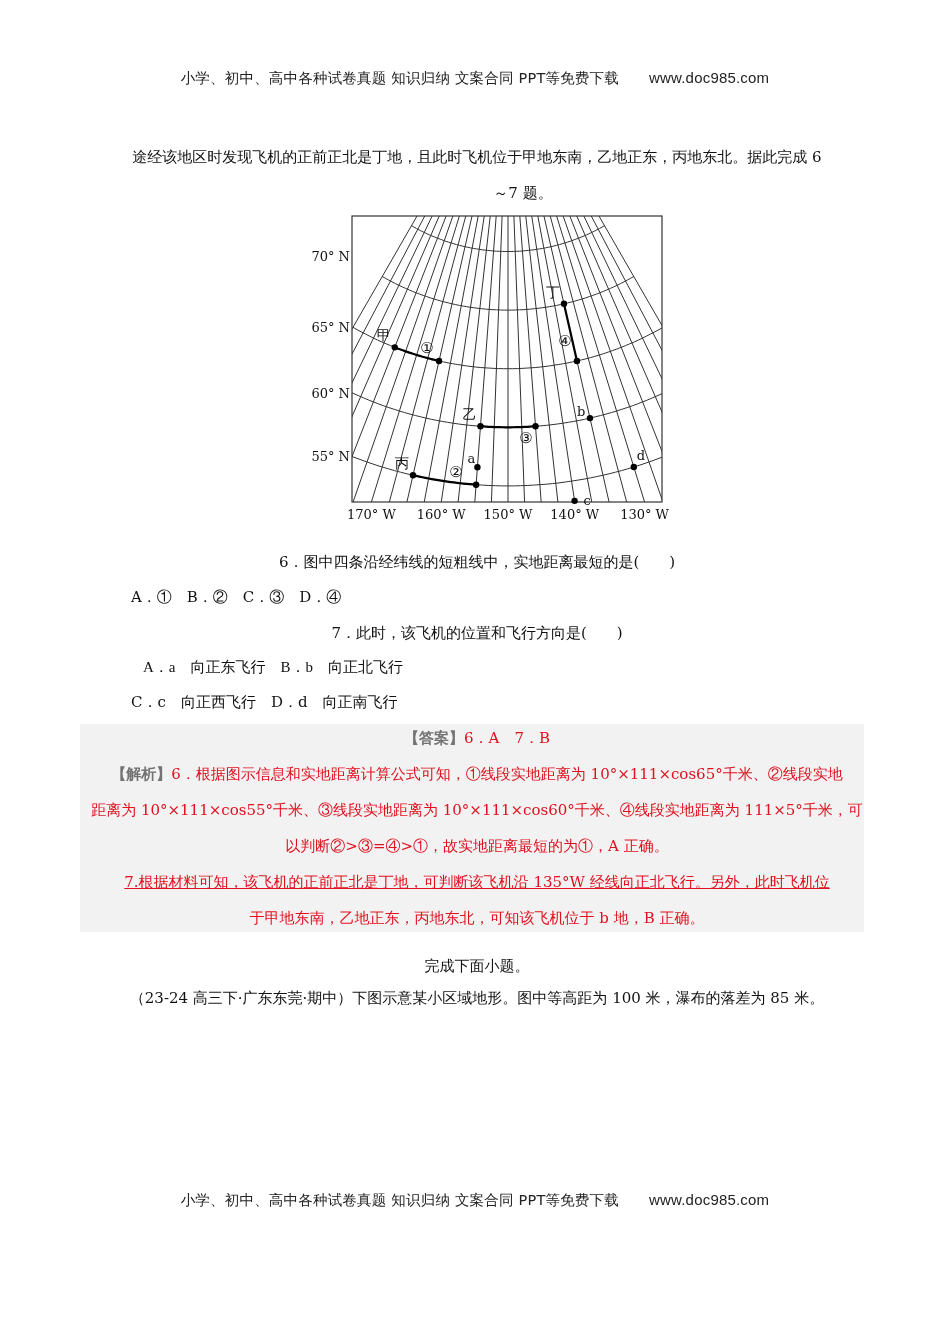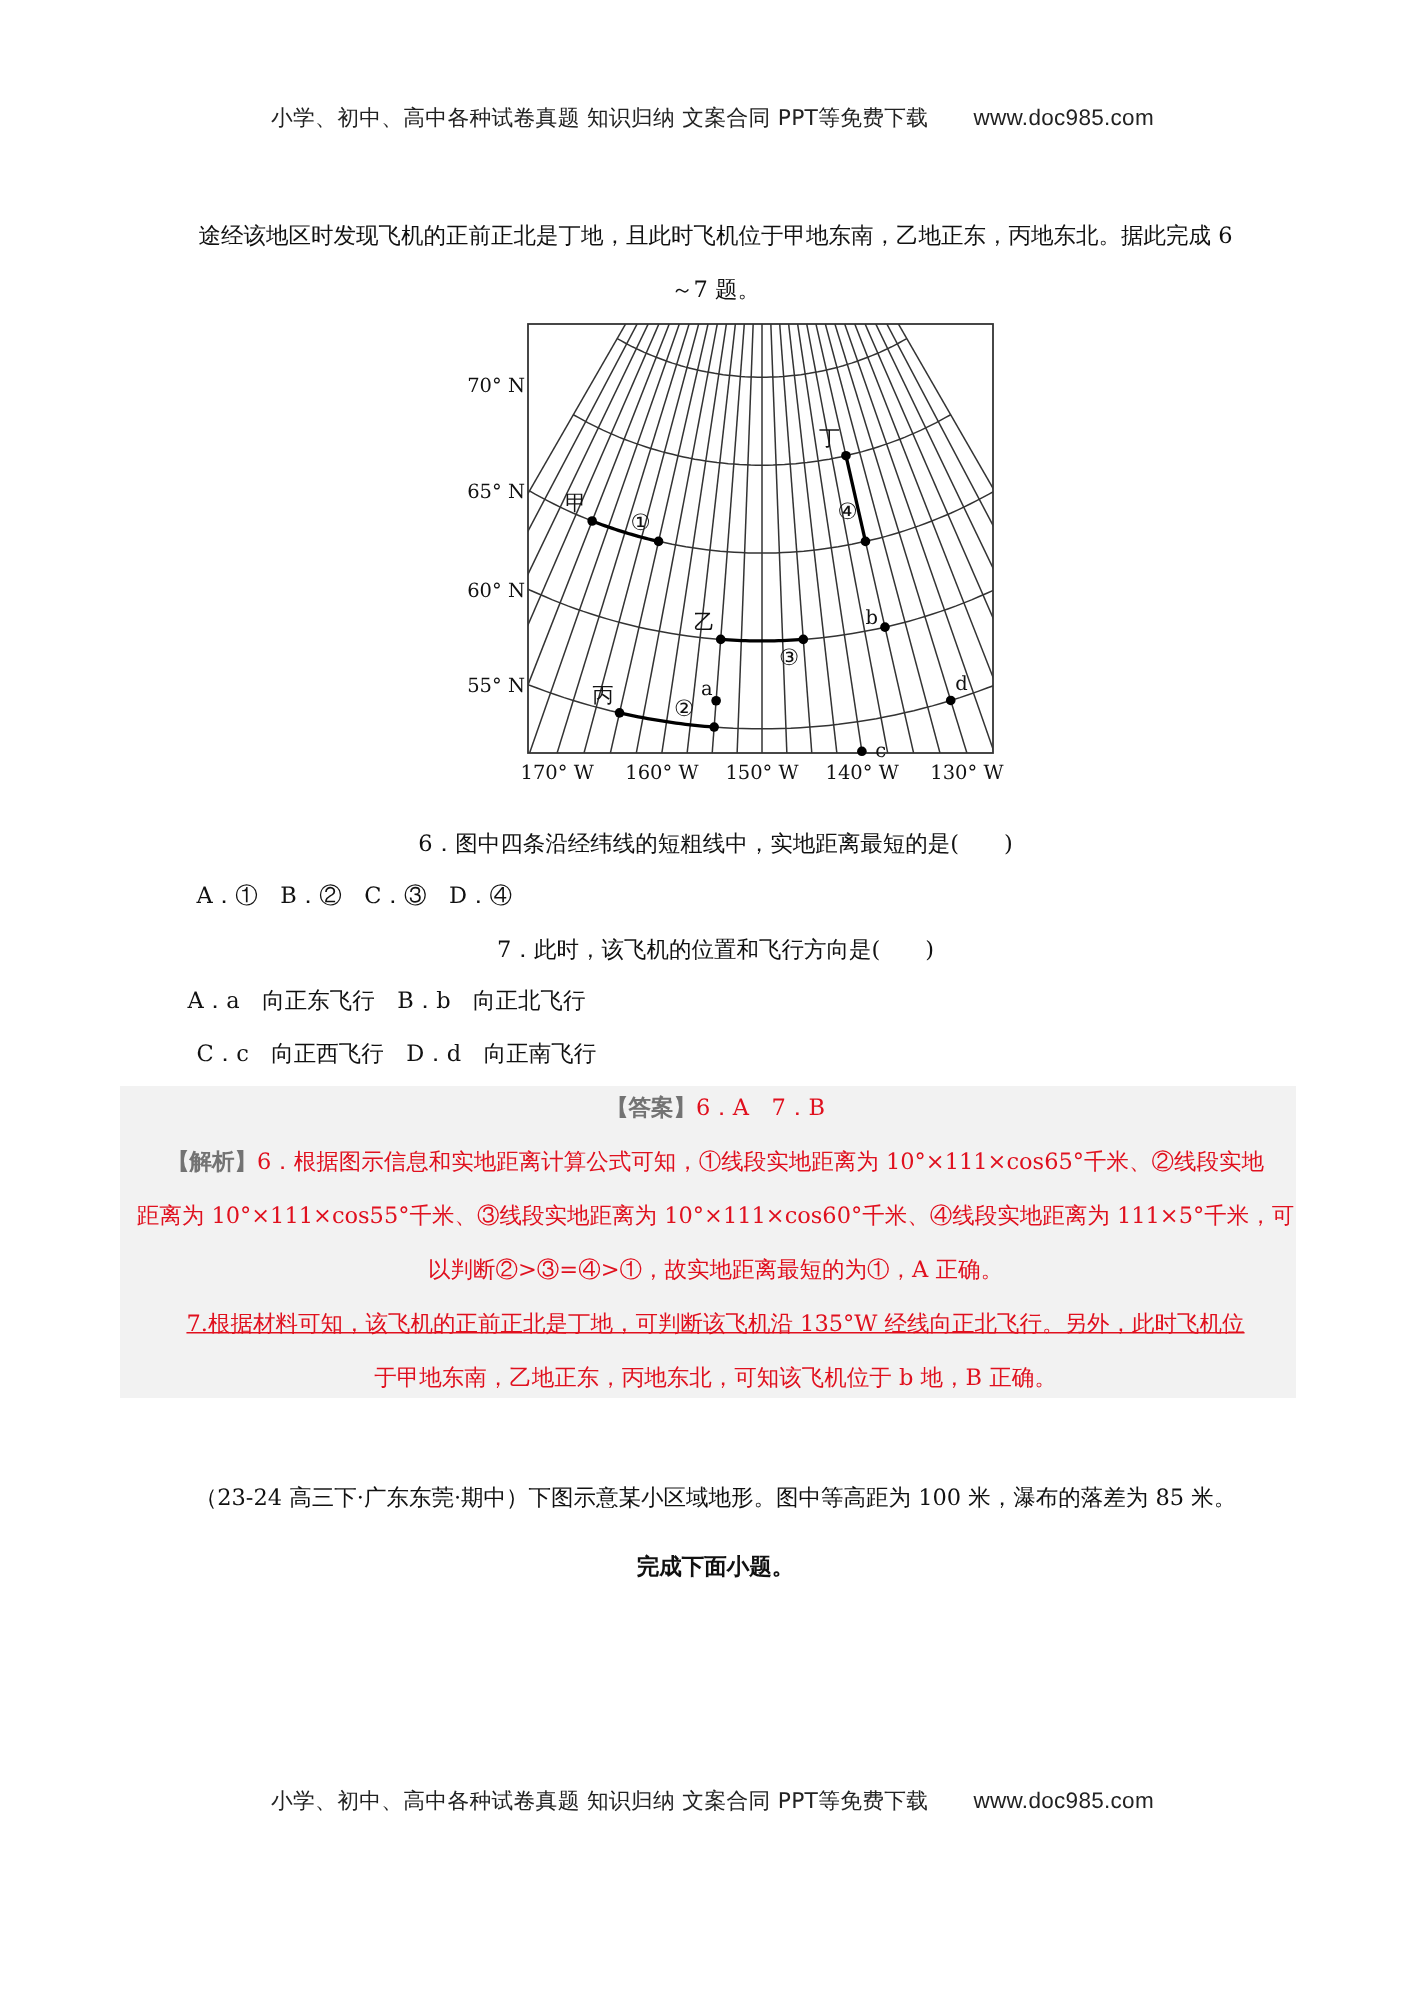--- a/index.html
+++ b/index.html
@@ -18,21 +18,21 @@
   .opt { position: absolute; font-size: 15px; white-space: nowrap; }
 </style>
 </head>
 <body>
 
 <div class="header">
   <span>小学、初中、高中各种试卷真题  知识归纳  文案合同  PPT等免费下载</span><span class="site">www.doc985.com</span>
 </div>
 
 <div class="p" style="top:147px;">途经该地区时发现飞机的正前正北是丁地，且此时飞机位于甲地东南，乙地正东，丙地东北。据此完成 6</div>
-<div class="p" style="top:183px;">～7 题。</div>
+<div class="p" style="top:183px;margin-left:46px;">～7 题。</div>
 
 <svg class="map" id="map" viewBox="300 205 400 330" xmlns="http://www.w3.org/2000/svg">
     <defs>
       <clipPath id="frameClip">
         <rect x="352" y="216" width="310" height="286"></rect>
       </clipPath>
     </defs>
     <g clip-path="url(#frameClip)" stroke="#333" stroke-width="1" fill="none">
       <path d="M265.3 479.6L271.6 483.2L278.0 486.7L284.4 490.1L290.9 493.4L297.4 496.6L304.0 499.7L310.6 502.6L317.2 505.5L323.9 508.3L330.7 511.0L337.5 513.6L344.3 516.1L351.1 518.5L358.0 520.8L364.9 523.0L371.9 525.1L378.9 527.1L385.9 528.9L392.9 530.7L400.0 532.4L407.1 533.9L414.2 535.4L421.3 536.7L428.5 538.0L435.7 539.1L442.9 540.1L450.1 541.0L457.3 541.8L464.5 542.6L471.7 543.1L479.0 543.6L486.2 544.0L493.5 544.3L500.7 544.4L508.0 544.5L515.3 544.4L522.5 544.3L529.8 544.0L537.0 543.6L544.3 543.1L551.5 542.6L558.7 541.8L565.9 541.0L573.1 540.1L580.3 539.1L587.5 538.0L594.7 536.7L601.8 535.4L608.9 533.9L616.0 532.4L623.1 530.7L630.1 528.9L637.1 527.1L644.1 525.1L651.1 523.0L658.0 520.8L664.9 518.5L671.7 516.1L678.5 513.6L685.3 511.0L692.1 508.3L698.8 505.5L705.4 502.6L712.0 499.7L718.6 496.6L725.1 493.4L731.6 490.1L738.0 486.7L744.4 483.2L750.7 479.6"></path>
       <path d="M294.5 428.9L300.1 432.0L305.7 435.1L311.3 438.0L317.0 440.9L322.8 443.7L328.6 446.5L334.4 449.1L340.2 451.6L346.1 454.1L352.0 456.5L358.0 458.7L364.0 460.9L370.0 463.0L376.1 465.1L382.2 467.0L388.3 468.8L394.4 470.6L400.6 472.2L406.8 473.8L413.0 475.2L419.3 476.6L425.5 477.9L431.8 479.1L438.1 480.1L444.4 481.1L450.7 482.0L457.0 482.9L463.4 483.6L469.7 484.2L476.1 484.7L482.5 485.1L488.9 485.5L495.2 485.7L501.6 485.9L508.0 485.9L514.4 485.9L520.8 485.7L527.1 485.5L533.5 485.1L539.9 484.7L546.3 484.2L552.6 483.6L559.0 482.9L565.3 482.0L571.6 481.1L577.9 480.1L584.2 479.1L590.5 477.9L596.7 476.6L603.0 475.2L609.2 473.8L615.4 472.2L621.6 470.6L627.7 468.8L633.8 467.0L639.9 465.1L646.0 463.0L652.0 460.9L658.0 458.7L664.0 456.5L669.9 454.1L675.8 451.6L681.6 449.1L687.4 446.5L693.2 443.7L699.0 440.9L704.7 438.0L710.3 435.1L715.9 432.0L721.5 428.9"></path>
@@ -106,33 +106,33 @@
     <text x="576.9749855290939" y="416.0869224888691" font-size="13" text-anchor="start" fill="#111" font-family="DejaVu Serif, serif">b</text>
     <circle cx="574.5790840374557" cy="500.84710741375903" r="3.2" fill="#000"></circle>
     <text x="583.5790840374557" y="504.84710741375903" font-size="13" text-anchor="start" fill="#111" font-family="DejaVu Serif, serif">c</text>
     <circle cx="633.8198551669029" cy="466.98383103220544" r="3.2" fill="#000"></circle>
     <text x="636.8198551669029" y="459.98383103220544" font-size="13" text-anchor="start" fill="#111" font-family="DejaVu Serif, serif">d</text>
   </svg>
 
 <div class="p" style="top:552px;">6．图中四条沿经纬线的短粗线中，实地距离最短的是(　　)</div>
 <div class="opt" style="left:131px; top:588px;">A．①　B．②　C．③　D．④</div>
 <div class="p" style="top:623px;">7．此时，该飞机的位置和飞行方向是(　　)</div>
-<div class="opt" style="left:125px; top:658px;">A．a　向正东飞行　B．b　向正北飞行</div>
+<div class="opt" style="left:143px; top:658px;font-family:Liberation Serif, serif;">A．a　向正东飞行　B．b　向正北飞行</div>
 <div class="opt" style="left:131px; top:693px;">C．c　向正西飞行　D．d　向正南飞行</div>
 
 <div class="ans-box"></div>
 <div class="p red" style="top:728px;">
   <span class="bracket">【答案】</span><span>6．A　7．B</span>
 </div>
 <div class="p red" style="top:764px;">
   <span class="bracket">【解析】</span><span>6．根据图示信息和实地距离计算公式可知，①线段实地距离为 10°×111×cos65°千米、②线段实地</span>
 </div>
 <div class="p red" style="top:800px;">距离为 10°×111×cos55°千米、③线段实地距离为 10°×111×cos60°千米、④线段实地距离为 111×5°千米，可</div>
 <div class="p red" style="top:836px;">以判断②&gt;③=④&gt;①，故实地距离最短的为①，A 正确。</div>
 <div class="p red" style="top:872px;text-decoration:underline;">7.根据材料可知，该飞机的正前正北是丁地，可判断该飞机沿 135°W 经线向正北飞行。另外，此时飞机位</div>
 <div class="p red" style="top:908px;">于甲地东南，乙地正东，丙地东北，可知该飞机位于 b 地，B 正确。</div>
 
 <div class="p" style="top:988px;">（23-24 高三下·广东东莞·期中）下图示意某小区域地形。图中等高距为 100 米，瀑布的落差为 85 米。</div>
-<div class="p" style="top:1034px;font-weight:bold;">完成下面小题。</div>
+<div class="p" style="top:956px;">完成下面小题。</div>
 
 <div class="footer">
   <span>小学、初中、高中各种试卷真题  知识归纳  文案合同  PPT等免费下载</span><span class="site">www.doc985.com</span>
 </div>
 
 </body></html>

